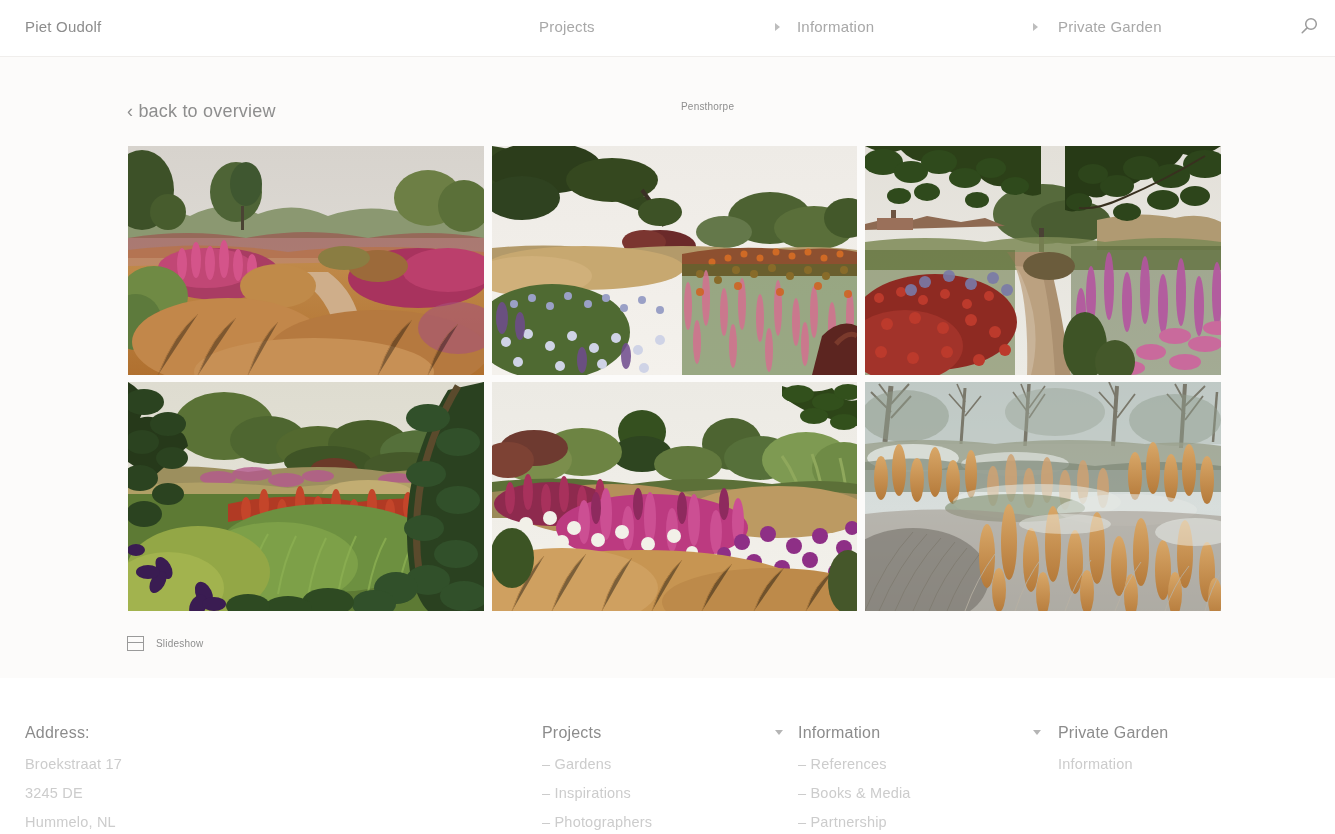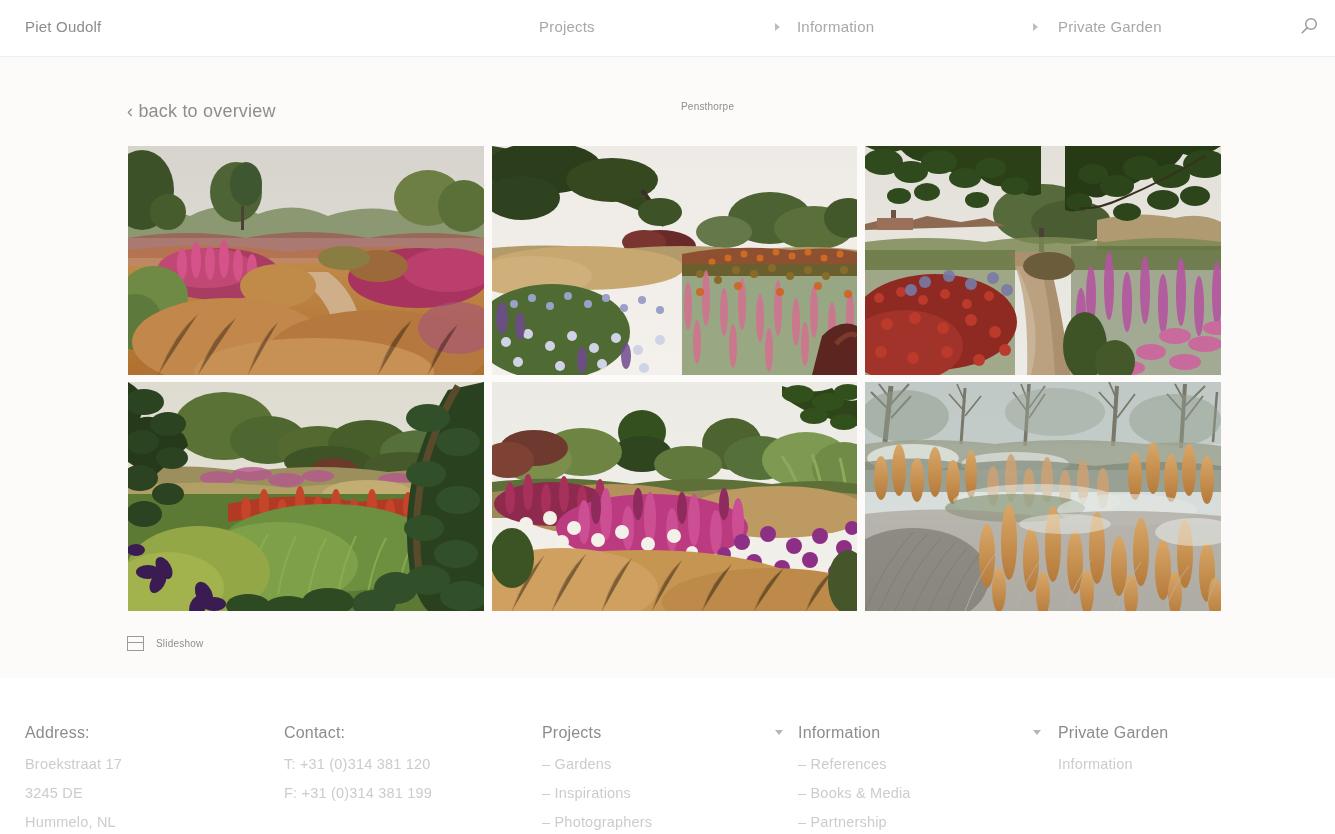--- a/index.html
+++ b/index.html
@@ -724,25 +724,20 @@
 
   <div class="footer">
 
     <div class="fcol fcol-address">
       <div class="fhead">Address:</div>
       <div class="fline">Broekstraat 17</div>
       <div class="fline">3245 DE</div>
       <div class="fline">Hummelo, NL</div>
     </div>
 
-    <div class="fcol fcol-contact">
-      <div class="fhead">Contact:</div>
-      <div class="fline">T: +31 (0)314 381 120</div>
-      <div class="fline">F: +31 (0)314 381 199</div>
-    </div>
 
     <div class="fcol fcol-projects">
       <div class="fhead">Projects</div>
       <div class="fline">– Gardens</div>
       <div class="fline">– Inspirations</div>
       <div class="fline">– Photographers</div>
     </div>
 
     <span class="fcaret caret-info"></span>
     <div class="fcol fcol-information">

